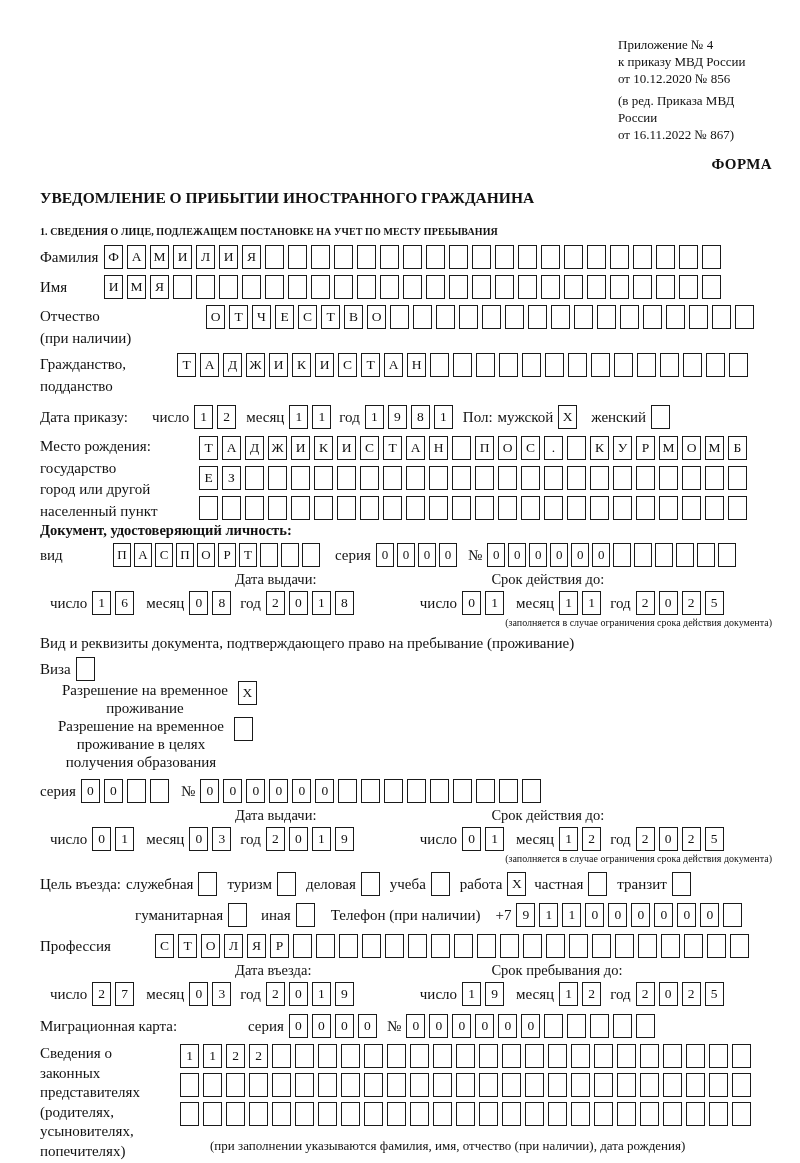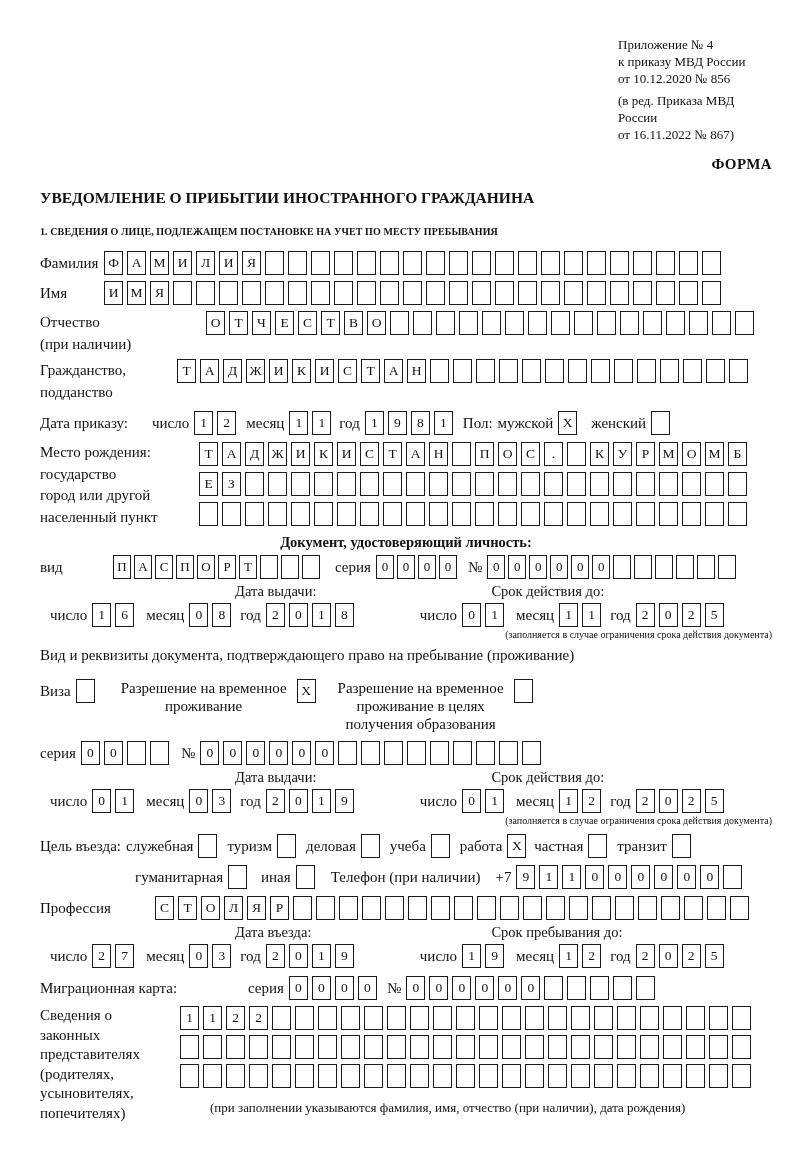--- a/index.html
+++ b/index.html
@@ -52,21 +52,21 @@
     <div>от 16.11.2022 № 867)</div>
   </div>
   <div class="form-label">ФОРМА</div>
 
   <div class="title">
     <div>УВЕДОМЛЕНИЕ О ПРИБЫТИИ ИНОСТРАННОГО ГРАЖДАНИНА</div>
   </div>
 
   <div class="sec-heading">1. СВЕДЕНИЯ О ЛИЦЕ, ПОДЛЕЖАЩЕМ ПОСТАНОВКЕ НА УЧЕТ ПО МЕСТУ ПРЕБЫВАНИЯ</div>
 
-  <div class="row" style="margin-top:14px;">
+  <div class="row" style="margin-top:8px;">
     <span class="lbl" style="width:64px;">Фамилия</span>
     <span class="cells">
         <span class="cell">Ф</span>
         <span class="cell">А</span>
         <span class="cell">М</span>
         <span class="cell">И</span>
         <span class="cell">Л</span>
         <span class="cell">И</span>
         <span class="cell">Я</span>
         <span class="cell"></span>
@@ -304,21 +304,21 @@
           <span class="cell"></span>
           <span class="cell"></span>
           <span class="cell"></span>
           <span class="cell"></span>
           <span class="cell"></span>
           <span class="cell"></span>
         </span>
     </span>
   </div>
 
-  <div style="text-align:center;font-weight:bold;font-size:14.5px;margin-top:6px;">Документ, удостоверяющий личность:</div>
+  <div style="font-weight:bold;font-size:14.5px;">Документ, удостоверяющий личность:</div>
 
   <div class="row row-tight" style="margin-top:4px;">
     <span class="lbl" style="width:73px;">вид</span>
     <span class="cells">
         <span class="cell">П</span>
         <span class="cell">А</span>
         <span class="cell">С</span>
         <span class="cell">П</span>
         <span class="cell">О</span>
         <span class="cell">Р</span>
@@ -392,21 +392,21 @@
           <span class="cell">0</span>
           <span class="cell">2</span>
           <span class="cell">5</span>
         </span>
     </span>
   </div>
   <div class="note-right">(заполняется в случае ограничения срока действия документа)</div>
 
   <div style="margin-top:7px;">Вид и реквизиты документа, подтверждающего право на пребывание (проживание)</div>
 
-  <div class="row-top" style="margin-top:15px;">
+  <div class="row-top" style="margin-top:5px;flex-direction:column;">
     <span class="grp">
       <span class="dlbl">Виза</span>
       <span class="cells">
           <span class="cell"></span>
         </span>
     </span>
     <span class="grp" style="margin-left:22px;align-items:flex-start;">
       <span class="center-lbl">
         <div>Разрешение на временное</div>
         <div>проживание</div>

